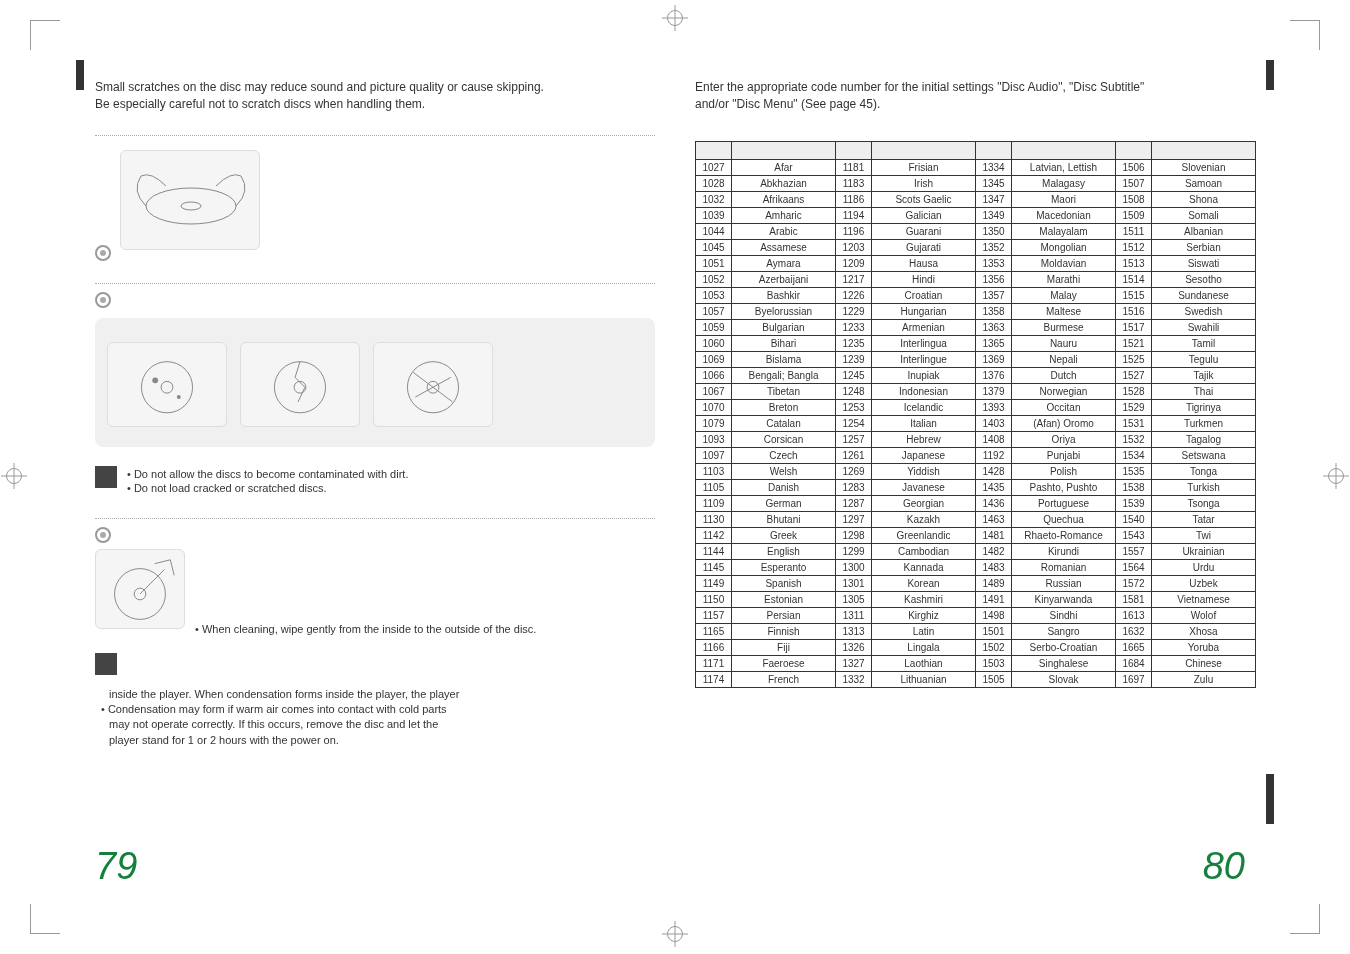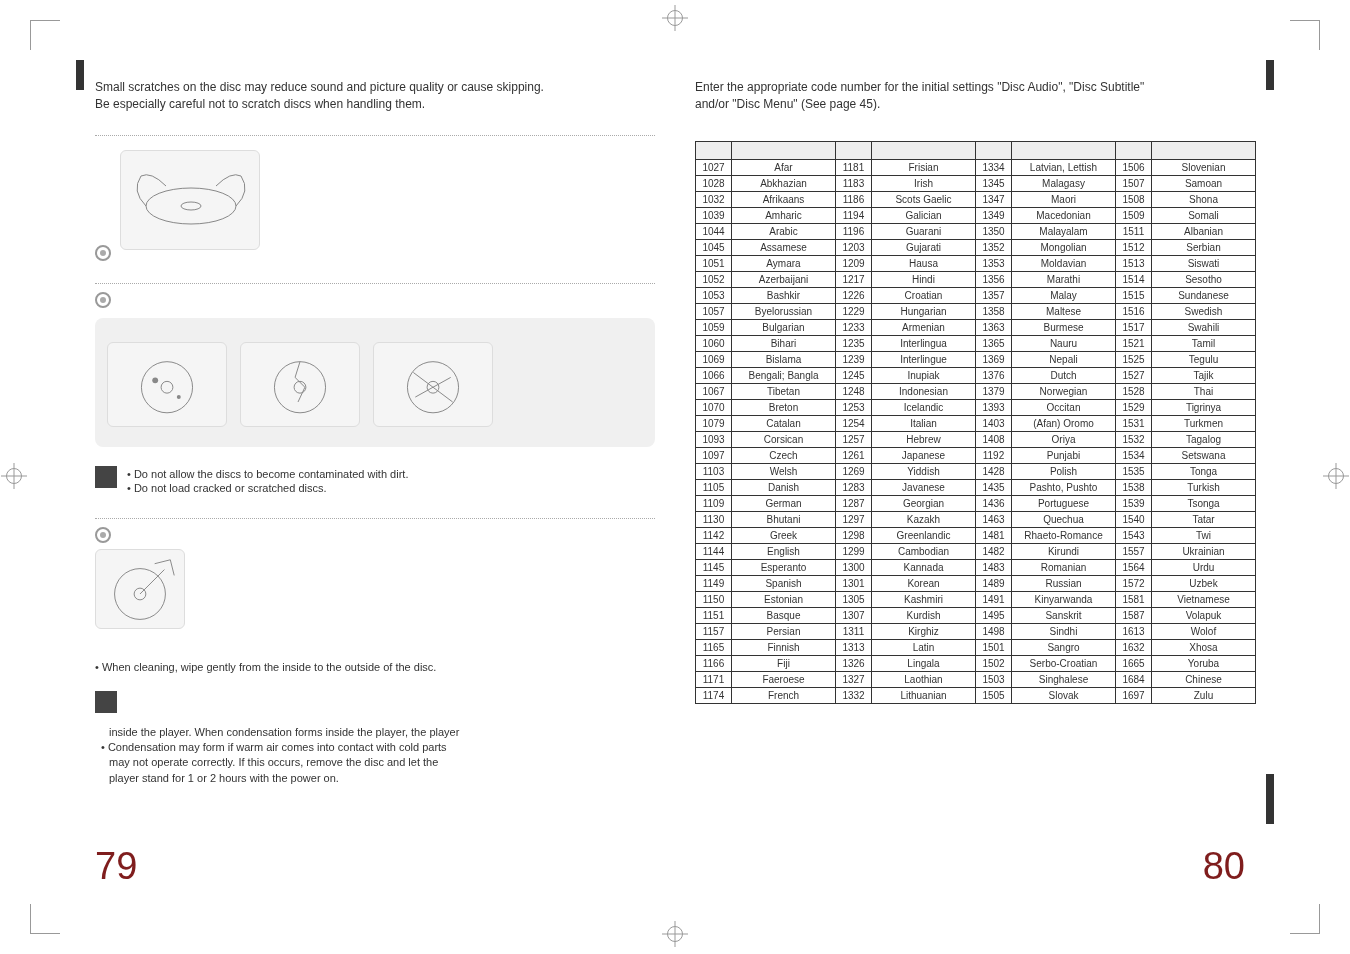--- a/index.html
+++ b/index.html
@@ -77,21 +77,21 @@
     display: flex; align-items: flex-start; margin-top: 19px;
   }
   .note-bar .mark {
     width: 22px; height: 22px; background: #444; margin-right: 10px; flex-shrink: 0;
   }
   .bullets div { margin: 2px 0; }
 
   .condense { margin-top: 12px; font-size: 11px; line-height: 1.4; padding-left: 6px; }
 
   .page-no {
-    position: absolute; bottom: 6px; font-size: 38px; color: #7f1d1d; font-weight: 300;
+    position: absolute; bottom: 6px; font-size: 38px; color: #15803d; font-weight: 300; font-style: italic;
   }
   .page-left .page-no { left: 0; }
   .page-right .page-no { right: 10px; }
 
   
   .lang-table {
     border-collapse: collapse; width: 100%; margin-top: 28px;
     font-size: 10px; table-layout: fixed;
   }
   .lang-table th, .lang-table td {
@@ -167,21 +167,21 @@
       <div class="mark"></div>
       <div class="bullets">
         <div>• Do not allow the discs to become contaminated with dirt.</div>
         <div>• Do not load cracked or scratched discs.</div>
       </div>
     </div>
   </div>
 
   <div class="section">
     <span class="section-icon"></span><br>
-    <div style="display:flex; align-items:flex-start; gap:26px;flex-direction:column;">
+    <div style="display:flex; align-items:flex-end; gap:0;">
       <div class="illus-box" style="width:90px;height:80px;">
         <svg viewBox="0 0 90 80">
             <circle cx="45" cy="45" r="26" fill="none" stroke="#888"></circle>
             <circle cx="45" cy="45" r="6" fill="none" stroke="#888"></circle>
             <path d="M45 45 L70 20" stroke="#888"></path>
             <path d="M60 14 L76 10 L80 26" fill="none" stroke="#888"></path>
           </svg>
       </div>
       <div style="flex:1;">• When cleaning, wipe gently from the inside to the outside of the disc.</div>
     </div>
@@ -504,30 +504,20 @@
           <td>1150</td>
           <td>Estonian</td>
           <td>1305</td>
           <td>Kashmiri</td>
           <td>1491</td>
           <td>Kinyarwanda</td>
           <td>1581</td>
           <td>Vietnamese</td>
         </tr>
         <tr>
-          <td>1151</td>
-          <td>Basque</td>
-          <td>1307</td>
-          <td>Kurdish</td>
-          <td>1495</td>
-          <td>Sanskrit</td>
-          <td>1587</td>
-          <td>Volapuk</td>
-        </tr>
-        <tr>
           <td>1157</td>
           <td>Persian</td>
           <td>1311</td>
           <td>Kirghiz</td>
           <td>1498</td>
           <td>Sindhi</td>
           <td>1613</td>
           <td>Wolof</td>
         </tr>
         <tr>

